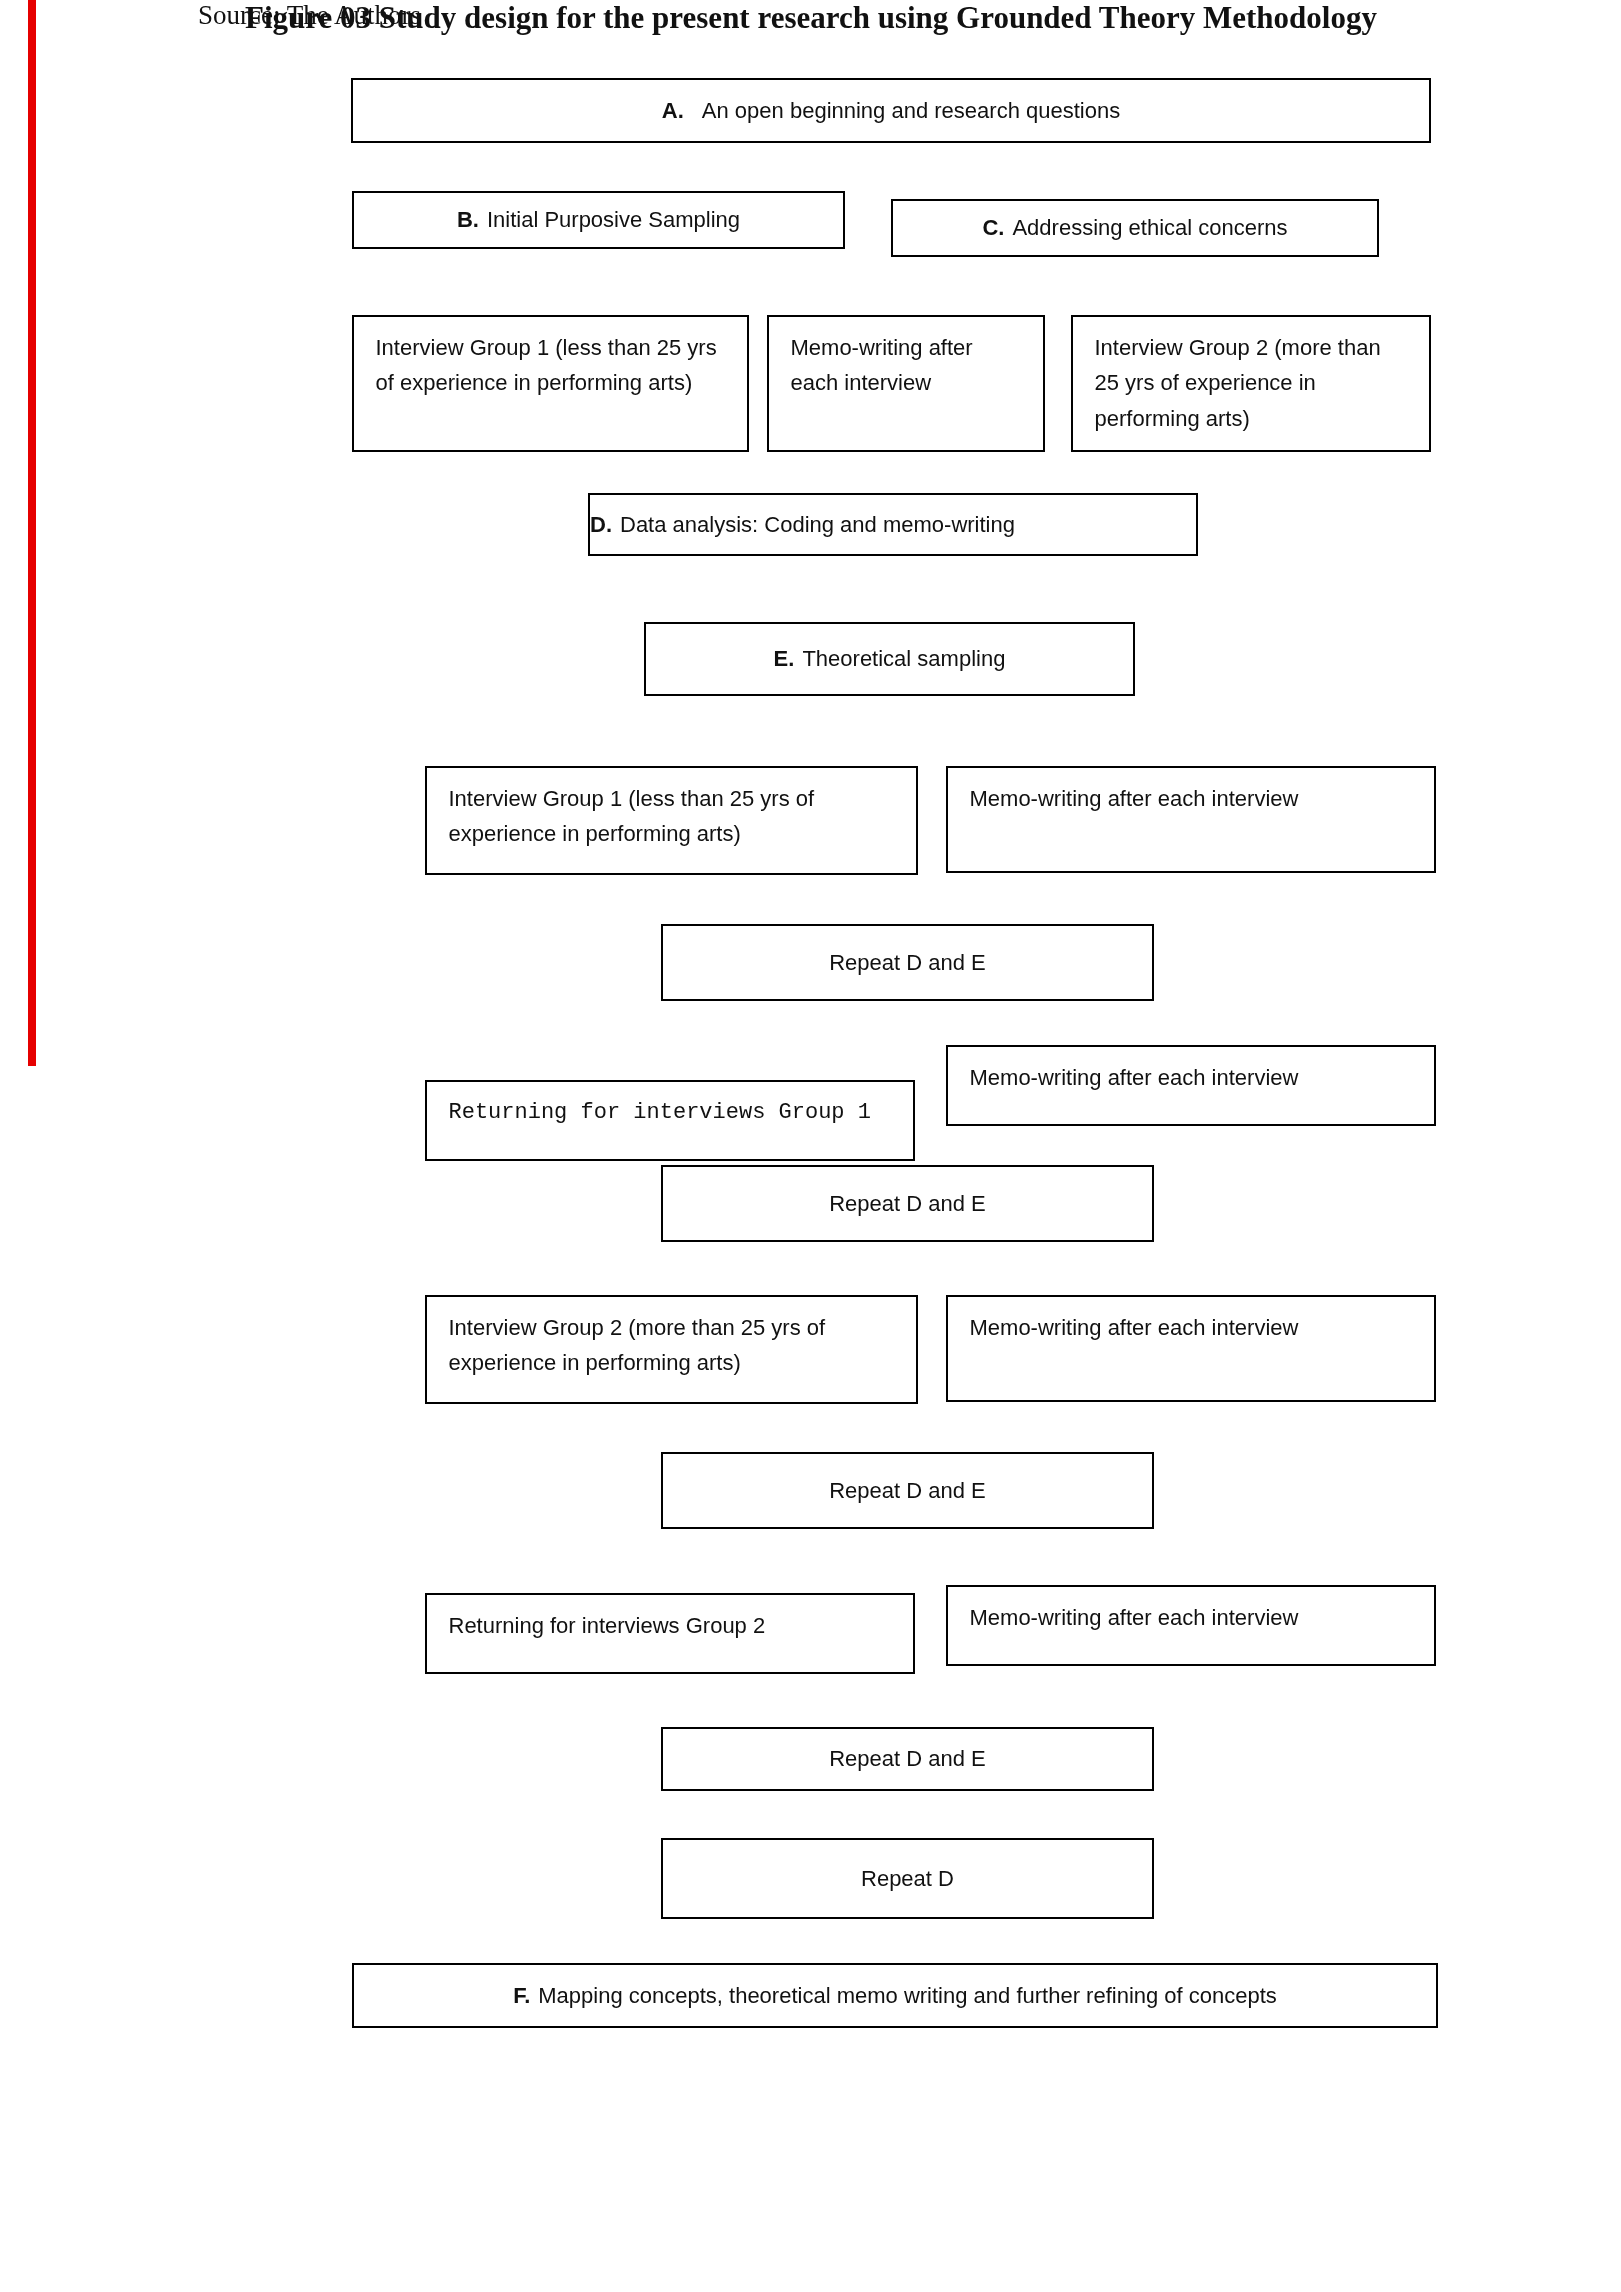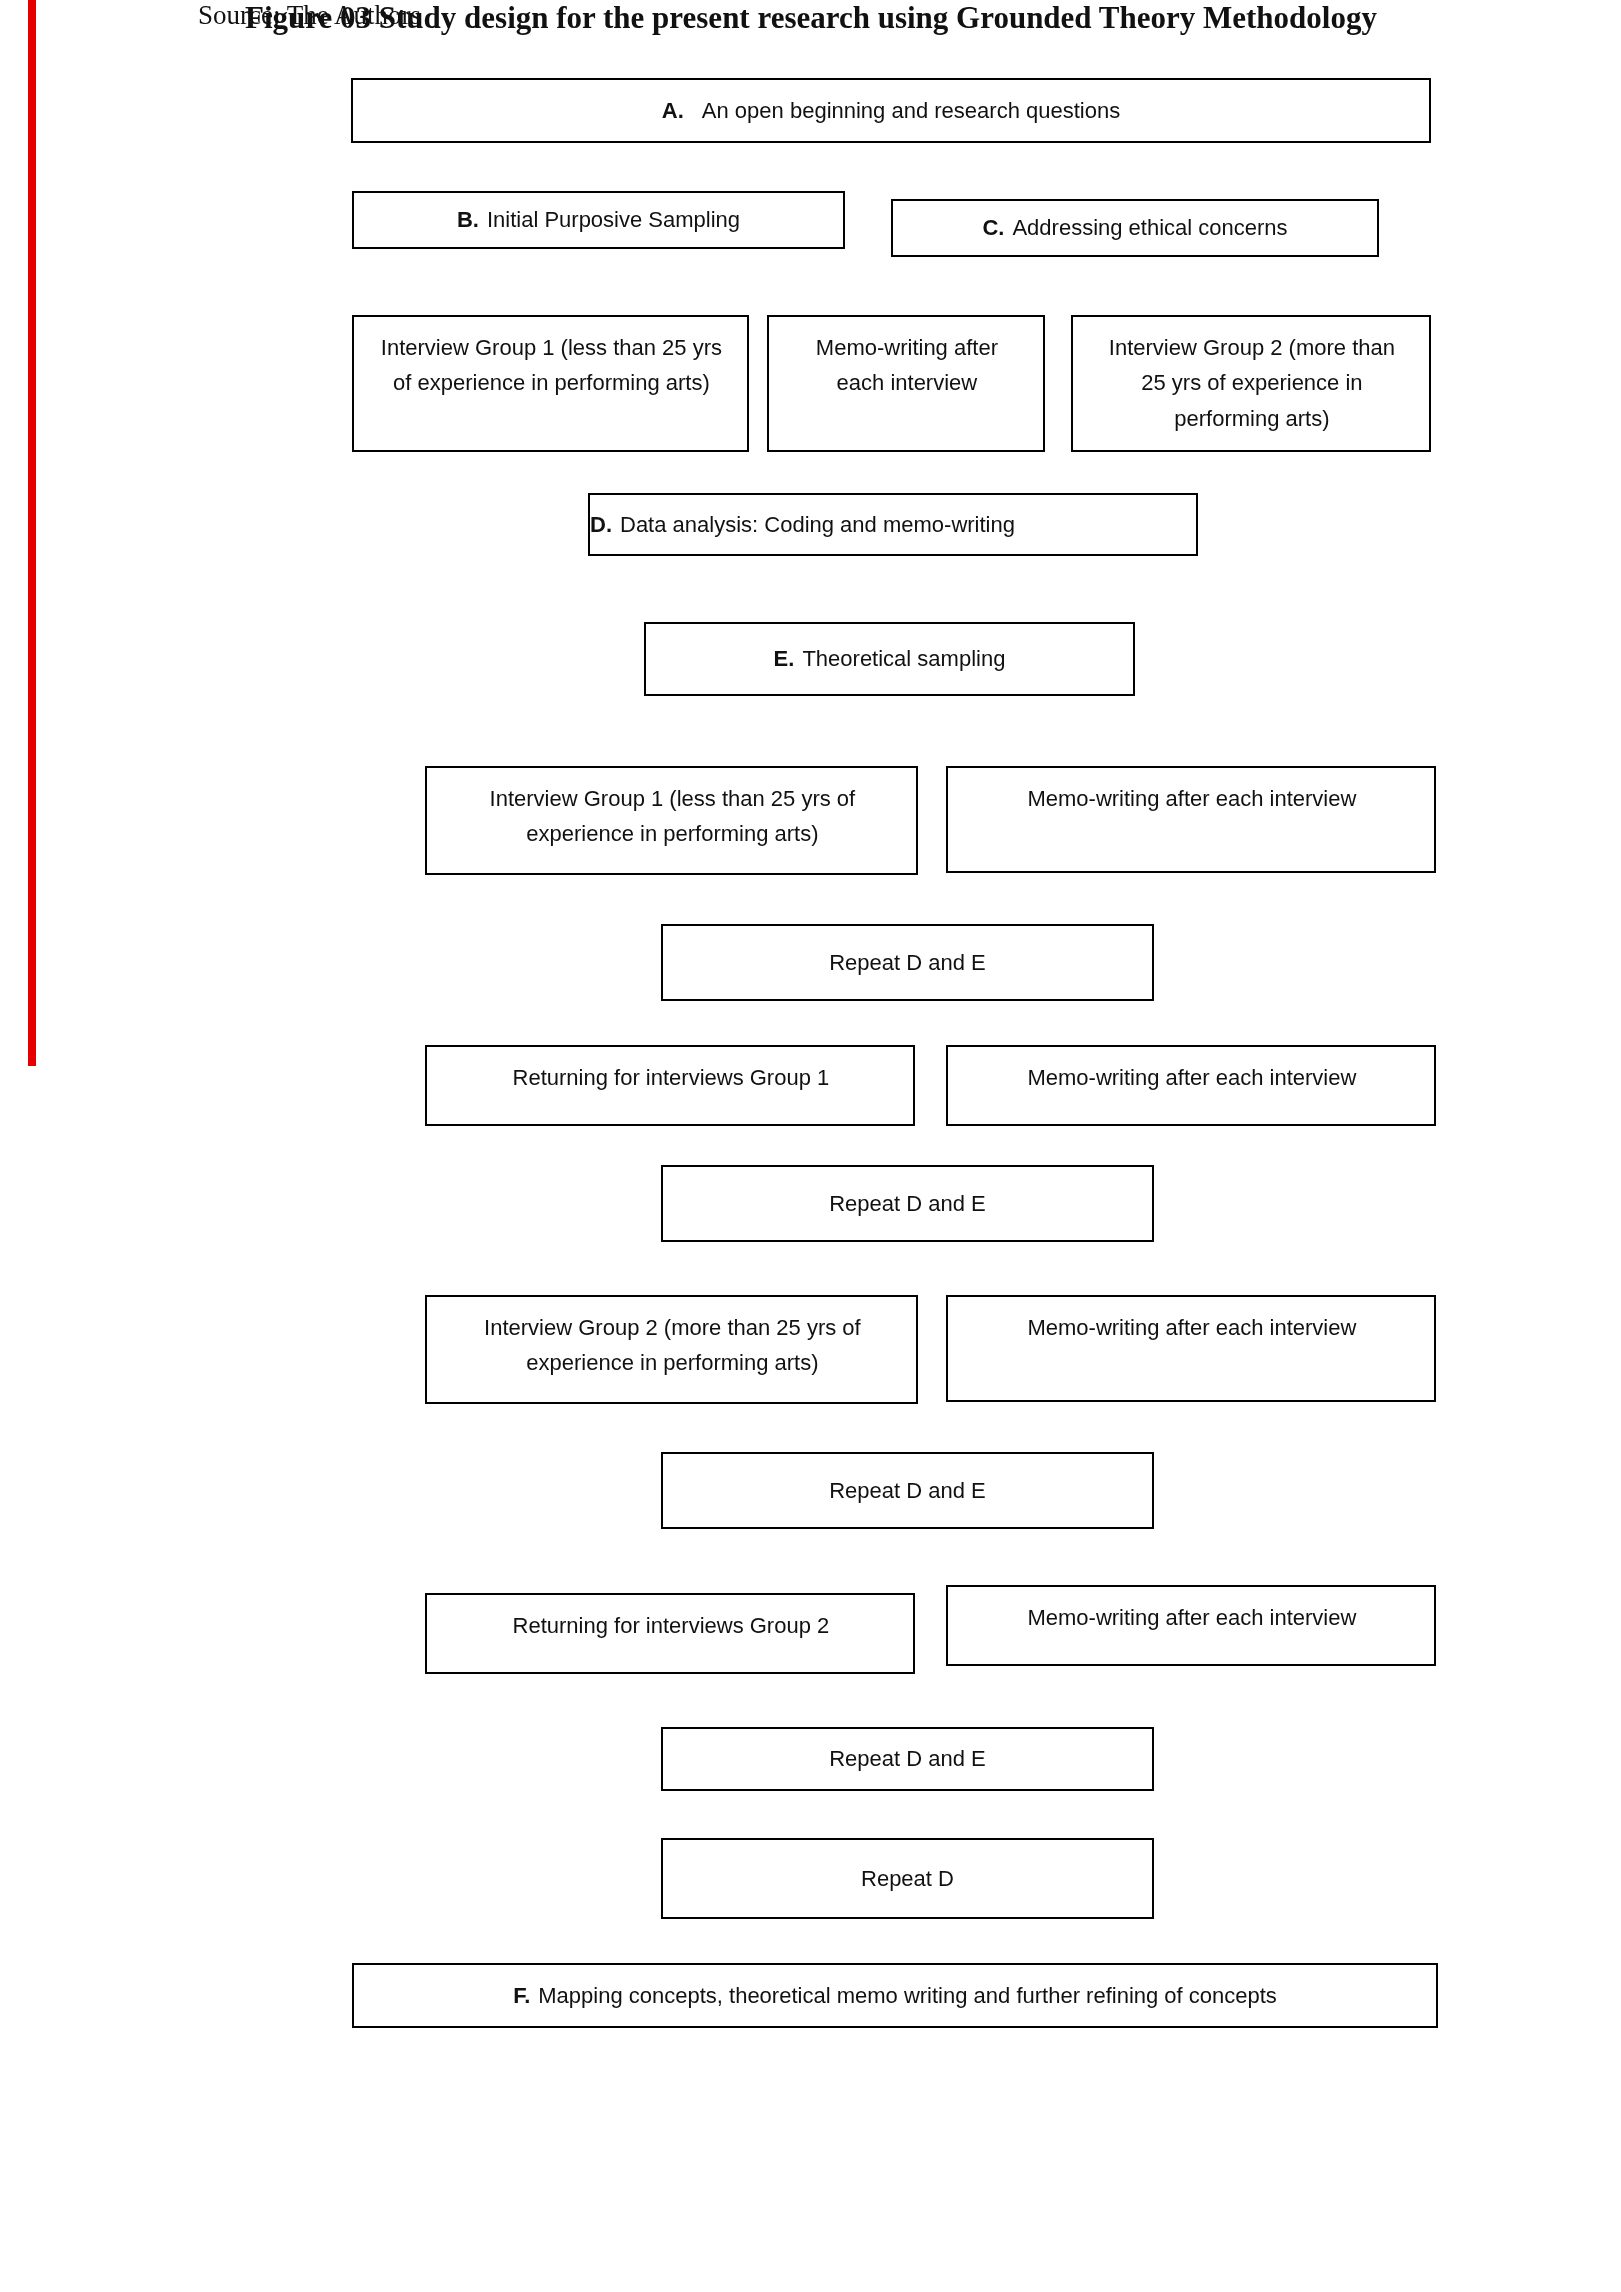--- a/index.html
+++ b/index.html
@@ -20,21 +20,21 @@
   .box {
     position: absolute;
     box-sizing: border-box;
     border: 2.7px solid #000000;
     background: #ffffff;
     font-size: 22px;
     line-height: 1.62;
   }
   .vc-hc { display: flex; align-items: center; justify-content: center; text-align: center; }
   .vc-left { display: flex; align-items: center; justify-content: flex-start; }
-  .top-left { padding: 12.5px 19.7px 0 21.5px; text-align: center; }
+  .top-left { padding: 12.5px 19.7px 0 21.5px; text-align: left; }
   .prefix { font-weight: bold; margin-right: 8px; }
   .prefix-wide { font-weight: bold; margin-right: 18px; }
   .narrow-wrap { display: inline-block; max-width: 195px; }
   .wrap2 { display: inline-block; max-width: 452px; }
   .caption {
     position: absolute;
     left: 0; top: 2376;
     width: 100%;
     text-align: center;
     font-family: "Liberation Serif", serif;
@@ -53,21 +53,21 @@
   #box-b        { left: 352px;  top: 191px;  width: 493px;  height: 58px;  }
   #box-c        { left: 891px;  top: 199px;  width: 488px;  height: 58px;  }
   #box-ig1-init { left: 352px;  top: 315px;  width: 397px;  height: 137px; }
   #box-memo-init{ left: 767px;  top: 315px;  width: 278px;  height: 137px; }
   #box-ig2-init { left: 1071px; top: 315px;  width: 360px;  height: 137px; }
   #box-d        { left: 588px;  top: 493px;  width: 610px;  height: 63px;  }
   #box-e        { left: 644px;  top: 622px;  width: 491px;  height: 74px;  }
   #box-ig1-ts   { left: 425px;  top: 766px;  width: 493px;  height: 109px; }
   #box-memo-1   { left: 946px; top: 766px;  width: 490px;  height: 107px; }
   #box-rep-1    { left: 661px;  top: 924px; width: 493px;  height: 77px;  }
-  #box-ret-g1   { left: 425px;  top: 1045px; width: 490px;  height: 81px;  }
+  #box-ret-g1   { left: 425px;  top: 1080px; width: 490px;  height: 81px; font-family: Liberation Mono, monospace;  }
   #box-memo-2   { left: 946px; top: 1045px; width: 490px;  height: 81px;  }
   #box-rep-2    { left: 661px;  top: 1165px; width: 493px;  height: 77px;  }
   #box-ig2-ts   { left: 425px;  top: 1295px; width: 493px;  height: 109px; }
   #box-memo-3   { left: 946px; top: 1295px; width: 490px;  height: 107px; }
   #box-rep-3    { left: 661px;  top: 1452px; width: 493px;  height: 77px;  }
   #box-ret-g2   { left: 425px;  top: 1585px; width: 490px;  height: 81px; margin-top: 8px;  }
   #box-memo-4   { left: 946px; top: 1585px; width: 490px;  height: 81px;  }
   #box-rep-4    { left: 661px;  top: 1727px; width: 493px;  height: 64px;  }
   #box-rep-d    { left: 661px;  top: 1838px; width: 493px;  height: 81px;  }
   #box-f        { left: 352px;  top: 1963px; width: 1086px; height: 65px;  }

